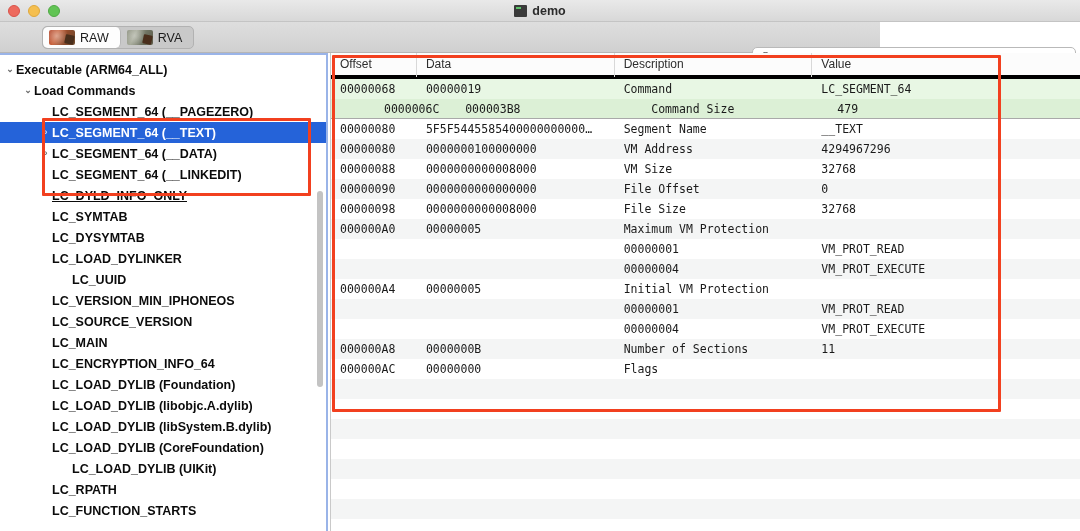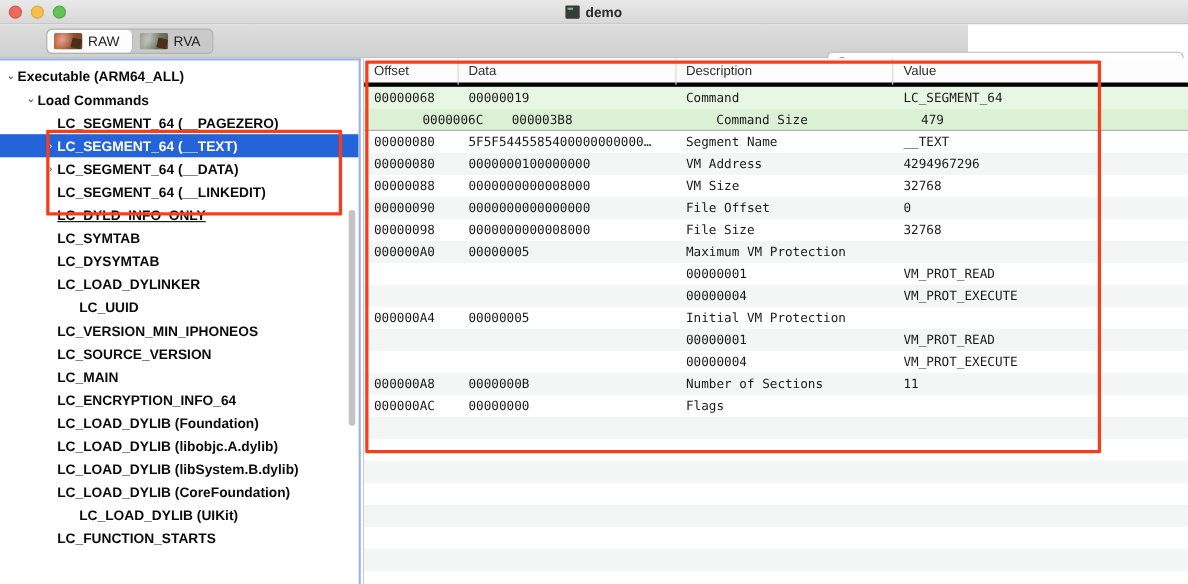--- a/index.html
+++ b/index.html
@@ -273,20 +273,24 @@
         <div class="trow" style="padding-left: 40px;">
           <span class="disc"></span>
           <span class="tlabel">LC_LOAD_DYLIB (CoreFoundation)</span>
         </div>
         <div class="trow" style="padding-left: 60px;">
           <span class="disc"></span>
           <span class="tlabel">LC_LOAD_DYLIB (UIKit)</span>
         </div>
         <div class="trow" style="padding-left: 40px;">
           <span class="disc"></span>
+          <span class="tlabel">LC_RPATH</span>
+        </div>
+        <div class="trow" style="padding-left: 40px;">
+          <span class="disc"></span>
           <span class="tlabel">LC_FUNCTION_STARTS</span>
         </div>
       </div>
     <div class="sb-scroll">
       <div class="sb-thumb"></div>
     </div>
   </div>
 
   <div class="tablepane">
     <div class="thead" id="thead">

